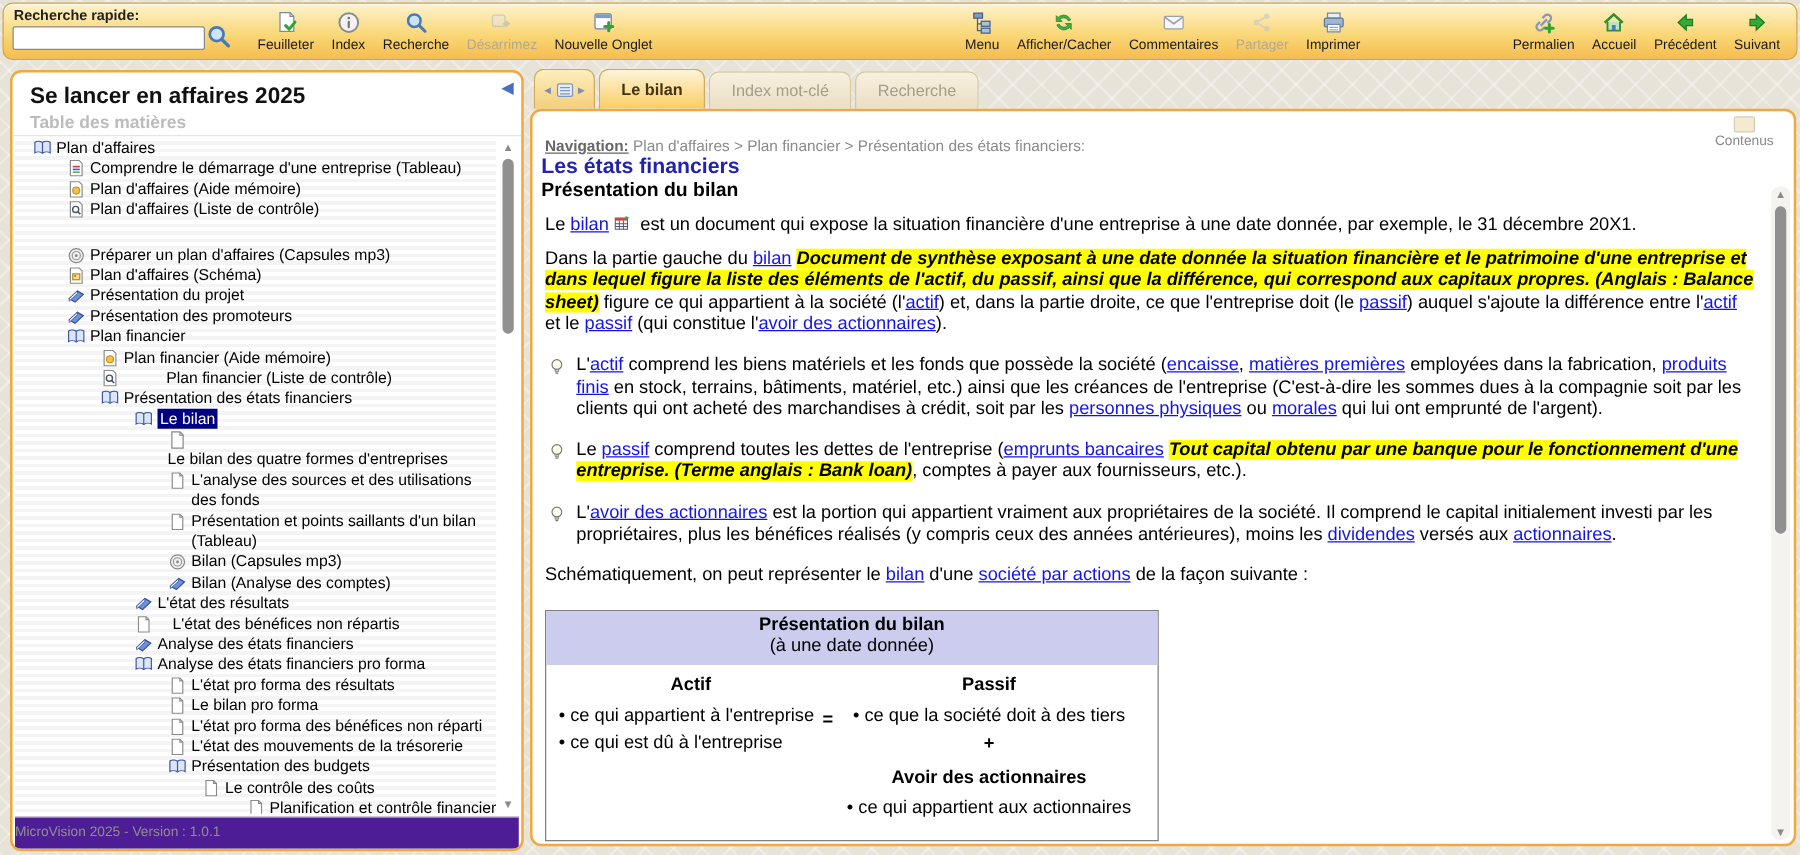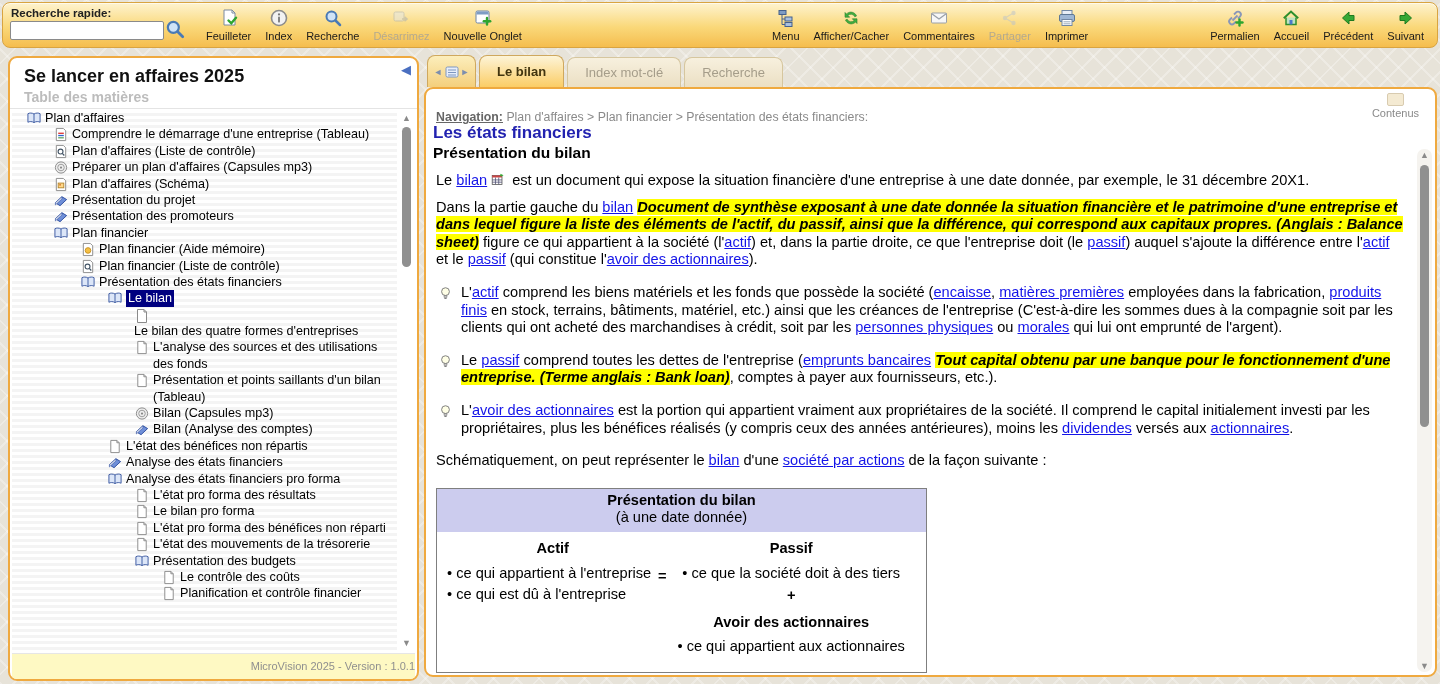--- a/index.html
+++ b/index.html
@@ -43,21 +43,21 @@
   .trow .icn{width:16px;height:15px;flex:0 0 16px;margin-right:3px;position:relative;top:1px;}
   .tlabel{flex:0 1 auto;}
   .tlabel.sel{background:#000080;color:#fff;padding:0 2px;}
   #sb-scroll{position:absolute;right:3px;top:54px;bottom:30px;width:15px;}
   .sarrow{position:absolute;left:0;width:15px;height:12px;color:#8a8a8a;font-size:9px;text-align:center;
     line-height:12px;cursor:pointer;user-select:none;}
   .sarrow.up{top:0;} .sarrow.dn{bottom:0;}
   .sthumb{position:absolute;left:3px;width:9px;background:#909090;border-radius:5px;cursor:pointer;}
   #sb-thumb{top:15px;height:140px;}
   .sb-footer{position:absolute;left:2px;right:2px;bottom:0;height:25px;border-top:1px solid #e6e6e6;
-    background:#fef9c3;text-align:right;font-size:11px;color:#8f8f8f;line-height:24px;}
+    background:#4c1d95;text-align:left;font-size:11px;color:#8f8f8f;line-height:24px;}
 
   
   #tabsrow{position:absolute;left:427px;top:55px;height:32px;display:flex;gap:3px;z-index:5;}
   .minitab{width:47px;height:31px;border:1px solid #cfa85e;border-bottom:none;border-radius:8px 8px 0 0;
     background:linear-gradient(#fceebc,#f4cf7c);display:flex;align-items:center;justify-content:center;
     gap:2px;color:#7d8eae;font-size:9px;cursor:pointer;}
   .minitab .mic{width:14px;height:12px;}
   .tab{height:31px;padding:0 17px;border:1px solid #cfa85e;border-bottom:none;border-radius:8px 8px 0 0;
     background:linear-gradient(#fdf4d7,#fbcd66);font-size:13px;font-weight:bold;color:#42350f;
     display:flex;align-items:center;cursor:pointer;}
@@ -287,27 +287,36 @@
               <rect x="5" y="8.4" width="6" height="1.4" fill="#36c"></rect>
               <rect x="5" y="10.8" width="6" height="1.4" fill="#6a6"></rect>
             </svg>
           </span>
           <span class="tlabel">Comprendre le démarrage d'une entreprise (Tableau)</span>
         </div>
         <div class="trow" style="padding-left: 41px;">
           <span class="icn">
             <svg viewBox="0 0 16 16">
               <path d="M3 1.5 H10.5 L13 4 V14.5 H3 Z" fill="#fff" stroke="#8a8a8a"></path>
+              <circle cx="8" cy="9" r="3" fill="#f5c044" stroke="#c89020"></circle>
+            </svg>
+          </span>
+          <span class="tlabel">Plan d'affaires (Aide mémoire)</span>
+        </div>
+        <div class="trow" style="padding-left: 41px;">
+          <span class="icn">
+            <svg viewBox="0 0 16 16">
+              <path d="M3 1.5 H10.5 L13 4 V14.5 H3 Z" fill="#fff" stroke="#8a8a8a"></path>
               <circle cx="7.5" cy="8" r="2.6" fill="none" stroke="#445566" stroke-width="1.2"></circle>
               <line x1="9.4" y1="10" x2="11.5" y2="12.2" stroke="#445566" stroke-width="1.4"></line>
             </svg>
           </span>
           <span class="tlabel">Plan d'affaires (Liste de contrôle)</span>
         </div>
-        <div class="trow" style="padding-left: 41px;">
+        <div class="trow" style="padding-left: 41px; margin-top: 20px;">
           <span class="icn">
             <svg viewBox="0 0 16 16">
               <circle cx="8" cy="8" r="6" fill="#eee" stroke="#888"></circle>
               <circle cx="8" cy="8" r="3.5" fill="none" stroke="#999"></circle>
               <circle cx="8" cy="8" r="1.2" fill="#888"></circle>
             </svg>
           </span>
           <span class="tlabel">Préparer un plan d'affaires (Capsules mp3)</span>
         </div>
         <div class="trow" style="padding-left: 41px;">
@@ -349,21 +358,21 @@
         </div>
         <div class="trow" style="padding-left: 68px;">
           <span class="icn">
             <svg viewBox="0 0 16 16">
               <path d="M3 1.5 H10.5 L13 4 V14.5 H3 Z" fill="#fff" stroke="#8a8a8a"></path>
               <circle cx="8" cy="9" r="3" fill="#f5c044" stroke="#c89020"></circle>
             </svg>
           </span>
           <span class="tlabel">Plan financier (Aide mémoire)</span>
         </div>
-        <div class="trow" style="padding-left: 68px;">
+        <div class="trow" style="padding-left: 68px; gap: 34px;">
           <span class="icn">
             <svg viewBox="0 0 16 16">
               <path d="M3 1.5 H10.5 L13 4 V14.5 H3 Z" fill="#fff" stroke="#8a8a8a"></path>
               <circle cx="7.5" cy="8" r="2.6" fill="none" stroke="#445566" stroke-width="1.2"></circle>
               <line x1="9.4" y1="10" x2="11.5" y2="12.2" stroke="#445566" stroke-width="1.4"></line>
             </svg>
           </span>
           <span class="tlabel">Plan financier (Liste de contrôle)</span>
         </div>
         <div class="trow" style="padding-left: 68px;">
@@ -426,33 +435,42 @@
             <svg viewBox="0 0 16 16">
               <path d="M2 10.5 L9 4 L14 7 L7 13.5 Z" fill="#6f8fd8" stroke="#2d4d9e"></path>
               <path d="M2 10.5 L9 4 L9 6.2 L2 12.7 Z" fill="#fff" stroke="#2d4d9e" stroke-width="0.7"></path>
             </svg>
           </span>
           <span class="tlabel">Bilan (Analyse des comptes)</span>
         </div>
         <div class="trow" style="padding-left: 95px;">
           <span class="icn">
             <svg viewBox="0 0 16 16">
-              <path d="M3.5 1.5 H10 L12.5 4 V14.5 H3.5 Z" fill="#fff" stroke="#8a8a8a"></path>
-              <path d="M10 1.5 V4 H12.5" fill="none" stroke="#8a8a8a"></path>
-            </svg>
-          </span>
-          <span class="tlabel">L'état des bénéfices non répartis</span>
-        </div>
-        <div class="trow" style="padding-left: 95px; text-align: right;">
-          <span class="icn">
-            <svg viewBox="0 0 16 16">
               <path d="M2 10.5 L9 4 L14 7 L7 13.5 Z" fill="#6f8fd8" stroke="#2d4d9e"></path>
               <path d="M2 10.5 L9 4 L9 6.2 L2 12.7 Z" fill="#fff" stroke="#2d4d9e" stroke-width="0.7"></path>
             </svg>
           </span>
+          <span class="tlabel">L'état des résultats</span>
+        </div>
+        <div class="trow" style="padding-left: 95px; gap: 12px;">
+          <span class="icn">
+            <svg viewBox="0 0 16 16">
+              <path d="M3.5 1.5 H10 L12.5 4 V14.5 H3.5 Z" fill="#fff" stroke="#8a8a8a"></path>
+              <path d="M10 1.5 V4 H12.5" fill="none" stroke="#8a8a8a"></path>
+            </svg>
+          </span>
+          <span class="tlabel">L'état des bénéfices non répartis</span>
+        </div>
+        <div class="trow" style="padding-left: 95px; text-align: right;">
+          <span class="icn">
+            <svg viewBox="0 0 16 16">
+              <path d="M2 10.5 L9 4 L14 7 L7 13.5 Z" fill="#6f8fd8" stroke="#2d4d9e"></path>
+              <path d="M2 10.5 L9 4 L9 6.2 L2 12.7 Z" fill="#fff" stroke="#2d4d9e" stroke-width="0.7"></path>
+            </svg>
+          </span>
           <span class="tlabel">Analyse des états financiers</span>
         </div>
         <div class="trow" style="padding-left: 95px;">
           <span class="icn">
             <svg viewBox="0 0 16 16">
               <path d="M8 3.2 C6 1.9 3 1.9 1.5 2.9 L1.5 12 C3 11 6 11 8 12.3 C10 11 13 11 14.5 12 L14.5 2.9 C13 1.9 10 1.9 8 3.2 Z" fill="#dce6f8" stroke="#3a57a0"></path>
               <path d="M8 3.2 L8 12.3" stroke="#3a57a0"></path>
             </svg>
           </span>
           <span class="tlabel">Analyse des états financiers pro forma</span>
@@ -504,21 +522,21 @@
         </div>
         <div class="trow" style="padding-left: 149px;">
           <span class="icn">
             <svg viewBox="0 0 16 16">
               <path d="M3.5 1.5 H10 L12.5 4 V14.5 H3.5 Z" fill="#fff" stroke="#8a8a8a"></path>
               <path d="M10 1.5 V4 H12.5" fill="none" stroke="#8a8a8a"></path>
             </svg>
           </span>
           <span class="tlabel">Le contrôle des coûts</span>
         </div>
-        <div class="trow" style="padding-left: 149px;">
+        <div class="trow" style="padding-left: 149px; justify-content: flex-end;">
           <span class="icn">
             <svg viewBox="0 0 16 16">
               <path d="M3.5 1.5 H10 L12.5 4 V14.5 H3.5 Z" fill="#fff" stroke="#8a8a8a"></path>
               <path d="M10 1.5 V4 H12.5" fill="none" stroke="#8a8a8a"></path>
             </svg>
           </span>
           <span class="tlabel">Planification et contrôle financier</span>
         </div>
       </div>
     </div>

